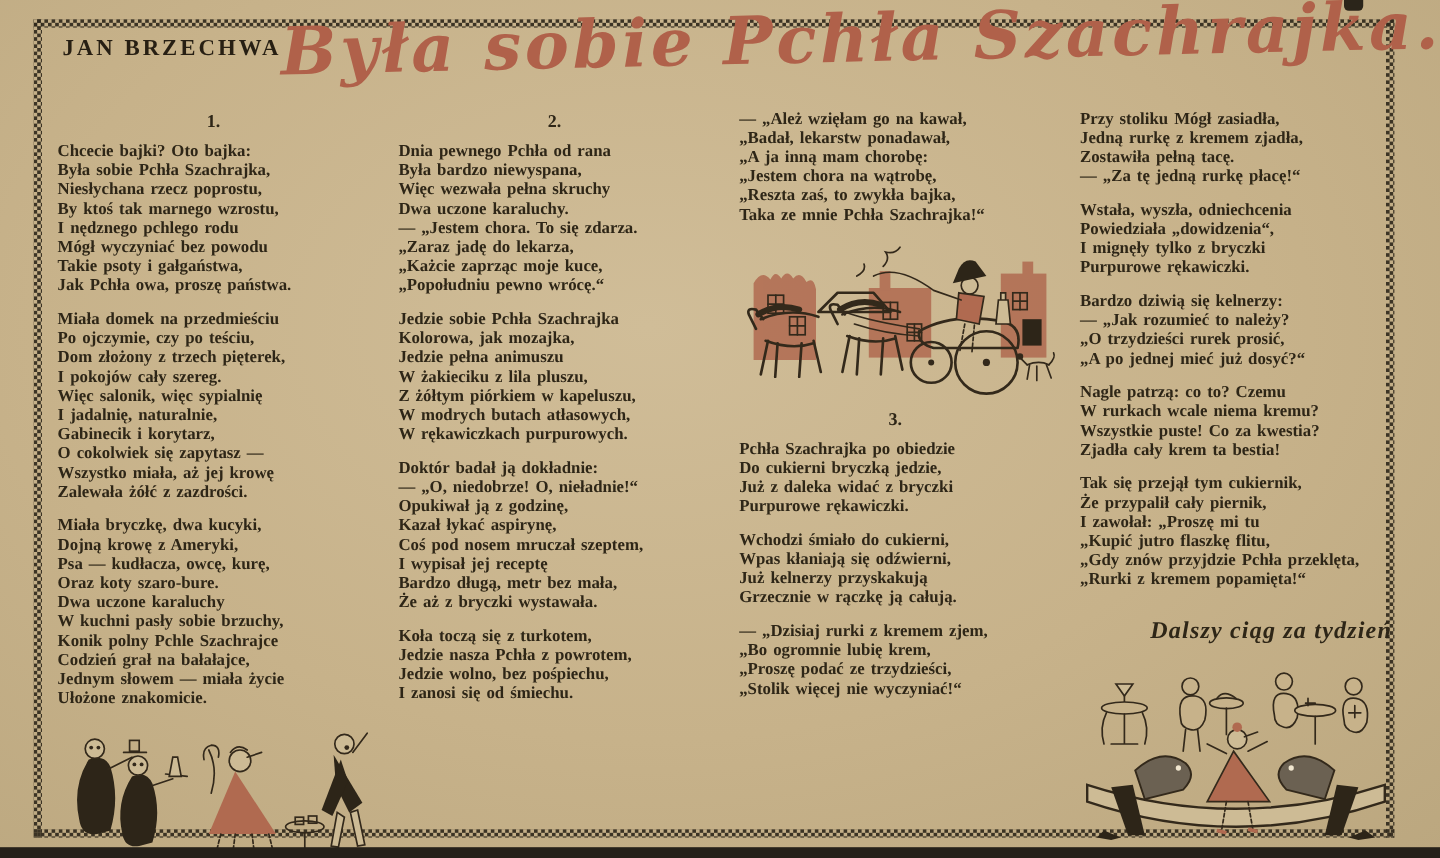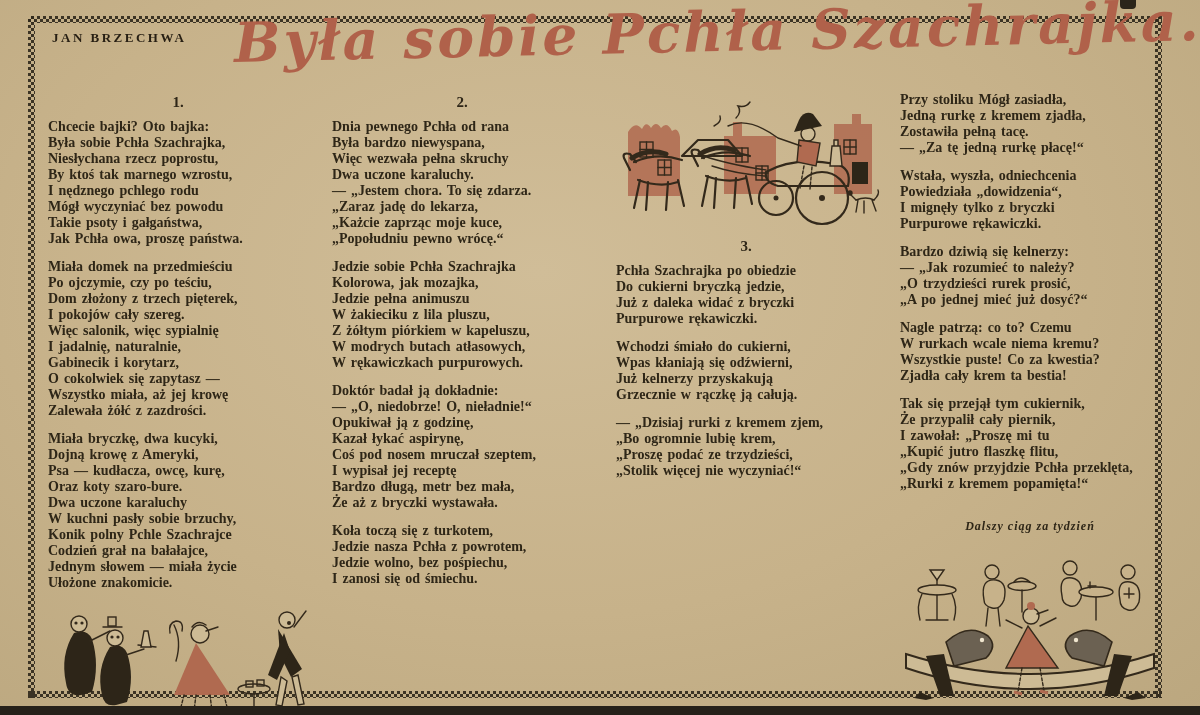--- a/index.html
+++ b/index.html
@@ -15,36 +15,36 @@
   
   .frame { position:absolute; left:28px; top:16px; width:1134px; height:682px; }
   .b { position:absolute; background-image:repeating-conic-gradient(#30291c 0% 25%, rgba(0,0,0,0) 0% 50%); background-size:6px 6px; opacity:.92; }
   .b-top    { left:0; top:0; width:100%; height:7px; }
   .b-bottom { left:0; bottom:0; width:100%; height:7px; }
   .b-left   { left:0; top:0; width:7px; height:100%; }
   .b-right  { right:0; top:0; width:7px; height:100%; }
 
   .author {
     position:absolute; left:52px; top:30px;
-    font-weight:bold; font-size:13px; letter-spacing:2.5px; color:#271f13;
+    font-weight:bold; font-size:19px; letter-spacing:2.5px; color:#271f13;
   }
   .title {
     position:absolute; left:234px; top:10px; white-space:nowrap;
     font-family:"DejaVu Serif", serif; font-style:italic; font-weight:bold;
     font-size:55px; letter-spacing:3px; color:#b0614a;
     transform:rotate(-1.3deg); transform-origin:left center;
   }
 
   .cols { position:absolute; left:48px; top:92px; width:1110px; display:flex; gap:24px; }
   .col  { flex:0 0 auto; width:260px; color:#2e2617; font-weight:bold; font-size:14px; line-height:16px; }
   .num  { text-align:center; font-size:15px; margin:2px 0 9px; }
   .num-mid { margin-top:10px; }
   .stanza { white-space:pre-line; margin:0 0 12px; word-spacing:1.5px; }
   .footer-note {
-    font-style:italic; text-align:center; font-size:12px;
+    font-style:italic; text-align:right; font-size:20px;
     margin:26px 0 8px; letter-spacing:1px; color:#2e2617;
   }
   .illus { display:block; margin-top:4px; }
   .illus svg { display:block; }
 
   .edge-strip { position:absolute; left:0; bottom:0; width:100%; height:9px; background:#26211a; }
   .corner-smudge { position:absolute; left:1120px; top:0; width:16px; height:9px; background:#2b251a; border-radius:0 0 4px 4px; }
 
   .ink { stroke:#33291b; fill:none; stroke-width:2.2; stroke-linecap:round; stroke-linejoin:round; }
   .ink-thin { stroke:#33291b; fill:none; stroke-width:1.4; stroke-linecap:round; }
@@ -164,20 +164,26 @@
 I wypisał jej receptę
 Bardzo długą, metr bez mała,
 Że aż z bryczki wystawała.</p>
     <p class="stanza">Koła toczą się z turkotem,
 Jedzie nasza Pchła z powrotem,
 Jedzie wolno, bez pośpiechu,
 I zanosi się od śmiechu.</p>
   </div>
 
   <div class="col">
+    <p class="stanza">— „Ależ wzięłam go na kawał,
+„Badał, lekarstw ponadawał,
+„A ja inną mam chorobę:
+„Jestem chora na wątrobę,
+„Reszta zaś, to zwykła bajka,
+Taka ze mnie Pchła Szachrajka!“</p>
     <span class="illus">
       <svg width="268" height="132" viewBox="0 0 268 132">
 
         <g fill="#b06a50" opacity="0.85">
           <path d="M12 36 q7 -12 14 -3 q4 -9 9 -1 q5 -8 10 0 q6 -7 11 3 q6 -5 8 6 L64 100 L12 100 Z"></path>
           <rect x="108" y="40" width="52" height="58"></rect>
           <rect x="117" y="26" width="9" height="16"></rect>
           <rect x="218" y="28" width="38" height="70"></rect>
           <rect x="236" y="18" width="9" height="12"></rect>
         </g>

